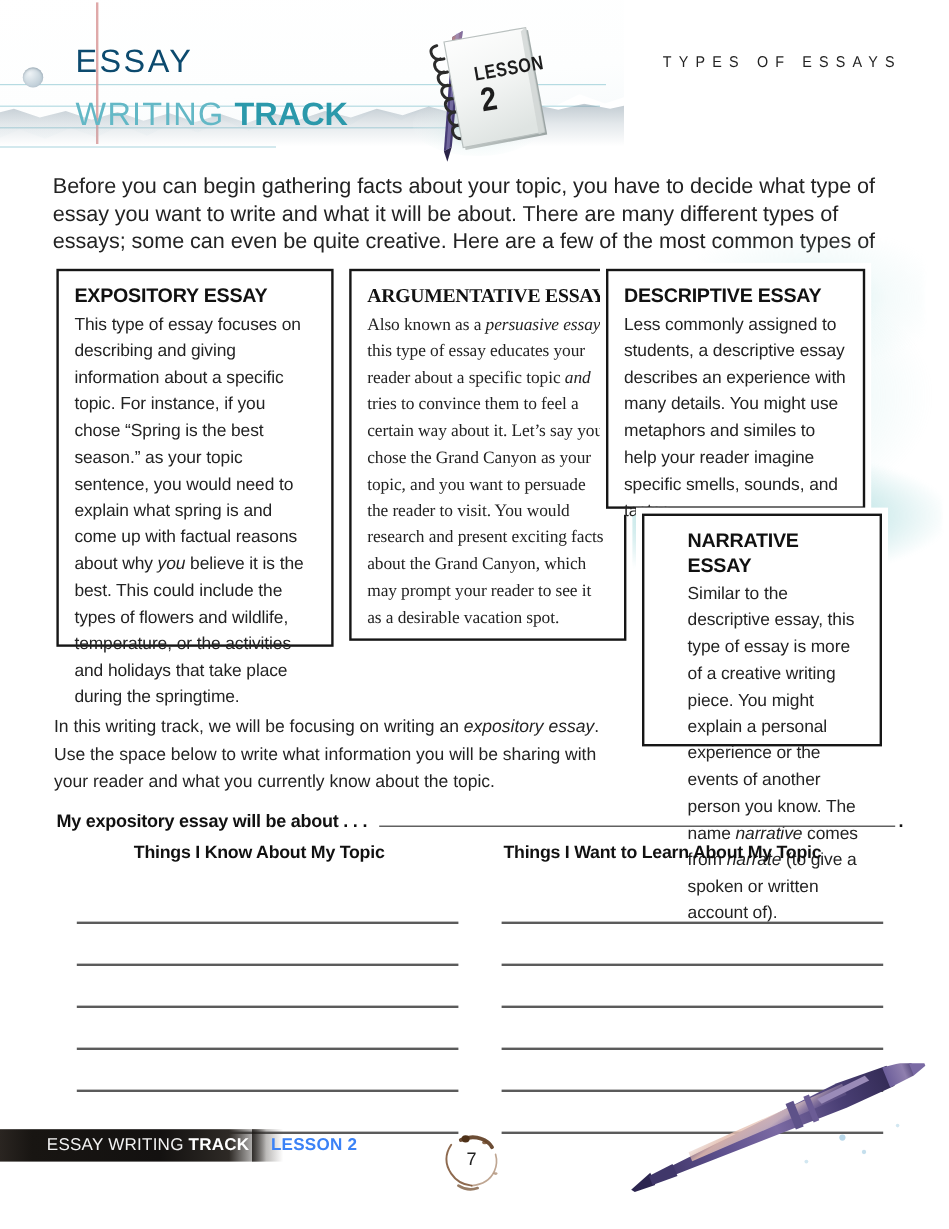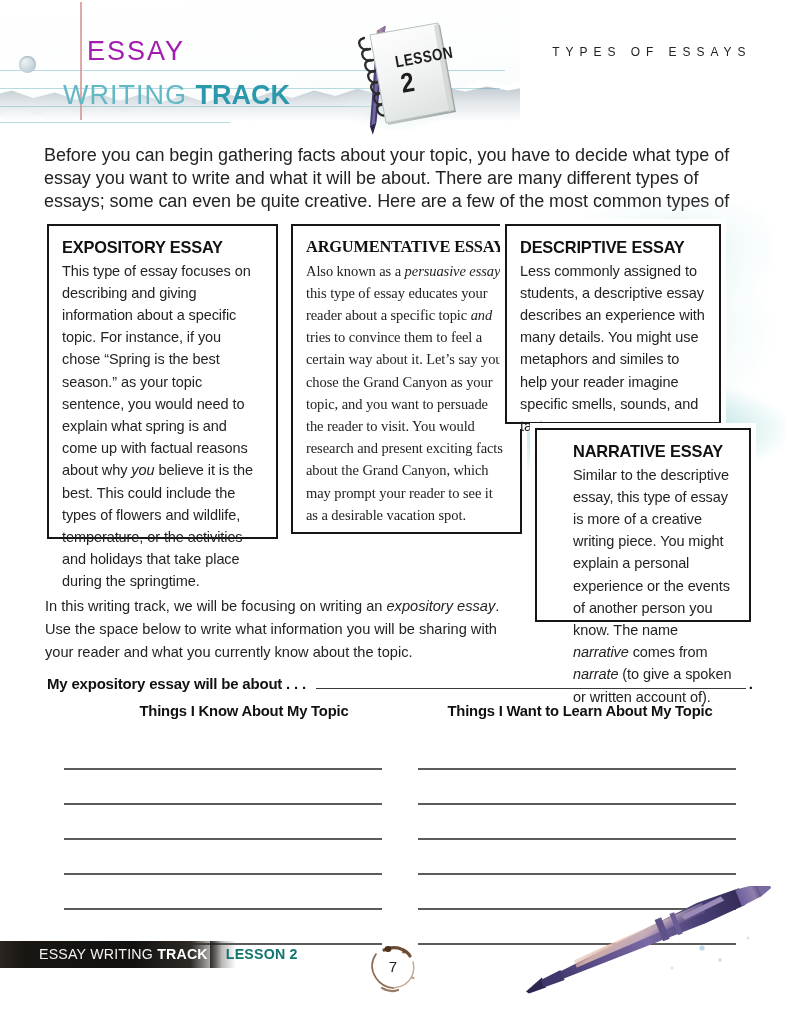--- a/index.html
+++ b/index.html
@@ -83,24 +83,23 @@
 
   .logo {
     position: absolute;
     left: 63px; top: 38px;
     line-height: 1.0;
     letter-spacing: .5px;
   }
   .logo-line1 {
     font-size: 27px;
     font-weight: 400;
-    color: #a21caf;
+    color: #0c4a6e;
     letter-spacing: 2px;
     display: block;
-    margin-left: 24px;
   }
   .logo-line2 {
     font-size: 27px;
     font-weight: 400;
     color: #63b8c6;
     letter-spacing: 1px;
     display: block;
     margin-top: 17px;
     white-space: nowrap;
   }
@@ -184,21 +183,21 @@
   }
   .box-body {
     font-size: 14.5px;
     line-height: 22.2px;
     color: #232323;
     letter-spacing: -0.08px;
   }
   .box-expository { left: 47px; top: 224px; width: 231px; height: 315px; }
   .box-argumentative { left: 291px; top: 224px; width: 231px; height: 310px; font-family: Liberation Serif, serif; }
   .box-descriptive { left: 505px; top: 224px; width: 216px; height: 200px; }
-  .box-narrative { left: 535px; top: 428px; width: 216px; height: 194px; padding-left: 36px; }
+  .box-narrative { left: 535px; top: 428px; width: 200px; height: 194px; padding-left: 36px; }
 
   
   .post-para {
     position: absolute;
     left: 45px; top: 563px;
     width: 470px;
     font-size: 14.6px;
     line-height: 23px;
     color: #232323;
     margin-top: 32px;
@@ -220,21 +219,21 @@
     flex: 1;
     margin: 0 3px 0 10px;
     border-bottom: 1.6px solid #3a3a3a;
     height: 15px;
   }
   .prompt-period { font-weight: 700; }
 
   
   .col-heads {
     position: absolute;
-    left: 76px; top: 703px;
+    left: 48px; top: 703px;
     width: 672px;
     display: flex;
   }
   .col-head {
     flex: 1;
     text-align: center;
     font-size: 14.8px;
     font-weight: 700;
     color: #111111;
     letter-spacing: -0.2px;
@@ -282,21 +281,21 @@
     font-size: 14.2px;
     font-weight: 400;
     letter-spacing: .2px;
     color: #f2f2f2;
     white-space: nowrap;
     z-index: 3;
   }
   .footer-track { font-weight: 700; color: #ffffff; }
   .footer-lesson {
     font-weight: 700;
-    color: #0f766e;
+    color: #3b82f6;
     margin-left: 18px;
   }
   .page-num-wrap {
     position: absolute;
     left: 364px; top: 938px;
     width: 58px; height: 56px;
   }
   .page-num {
     position: absolute;
     left: 0; top: 0;

